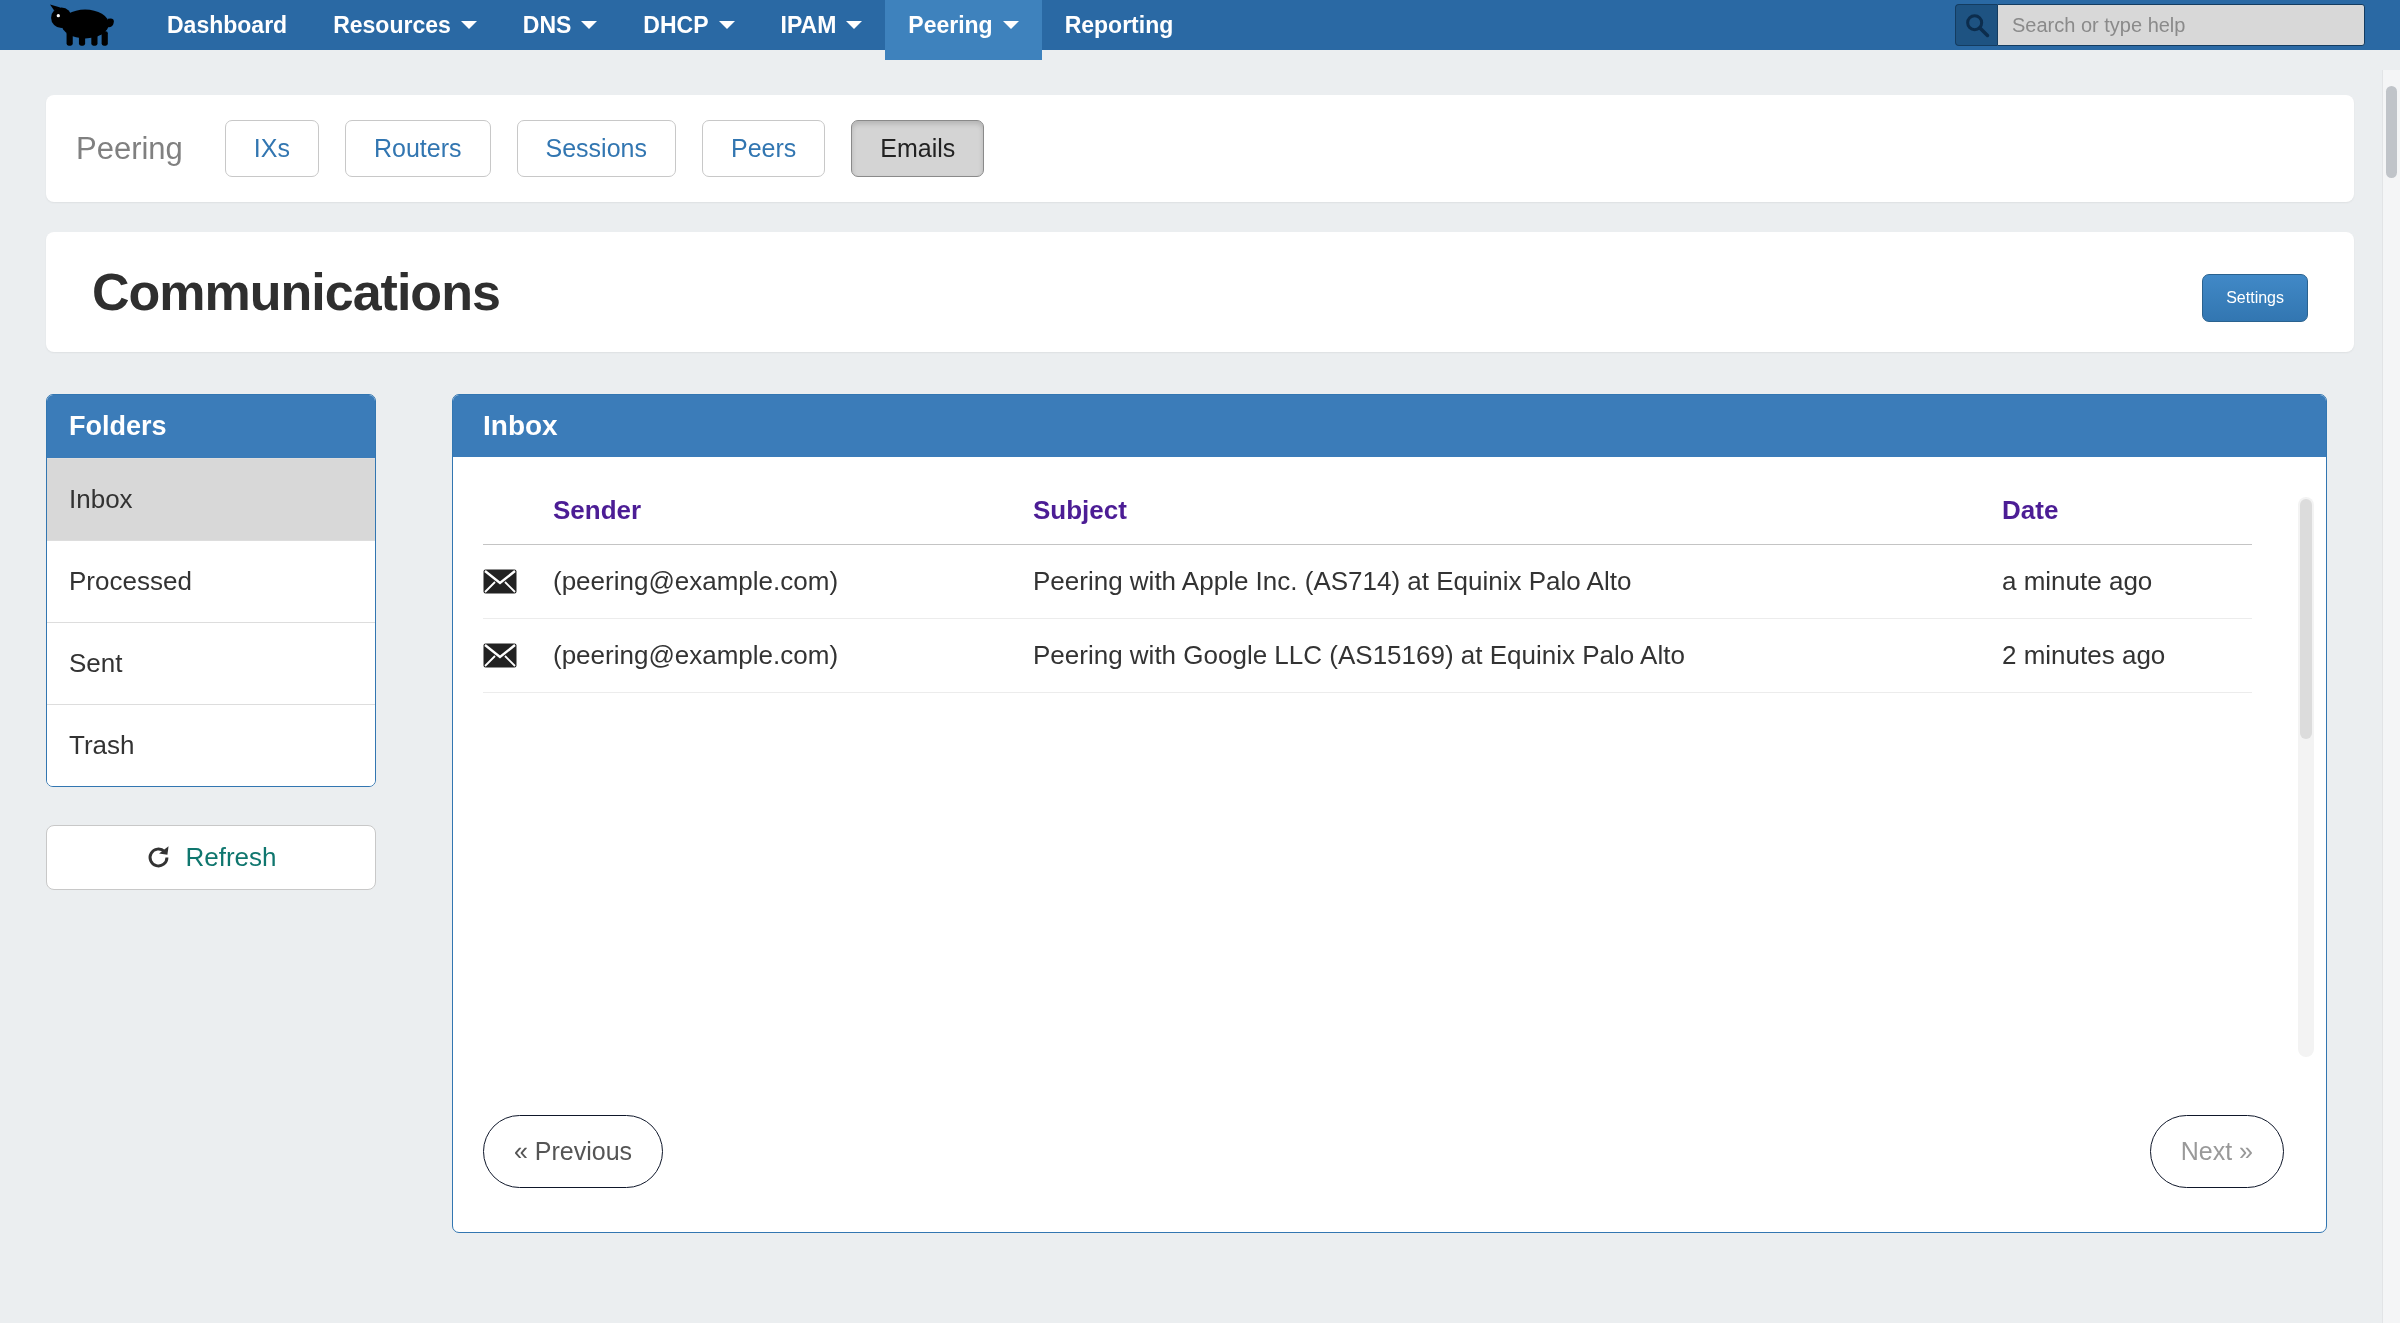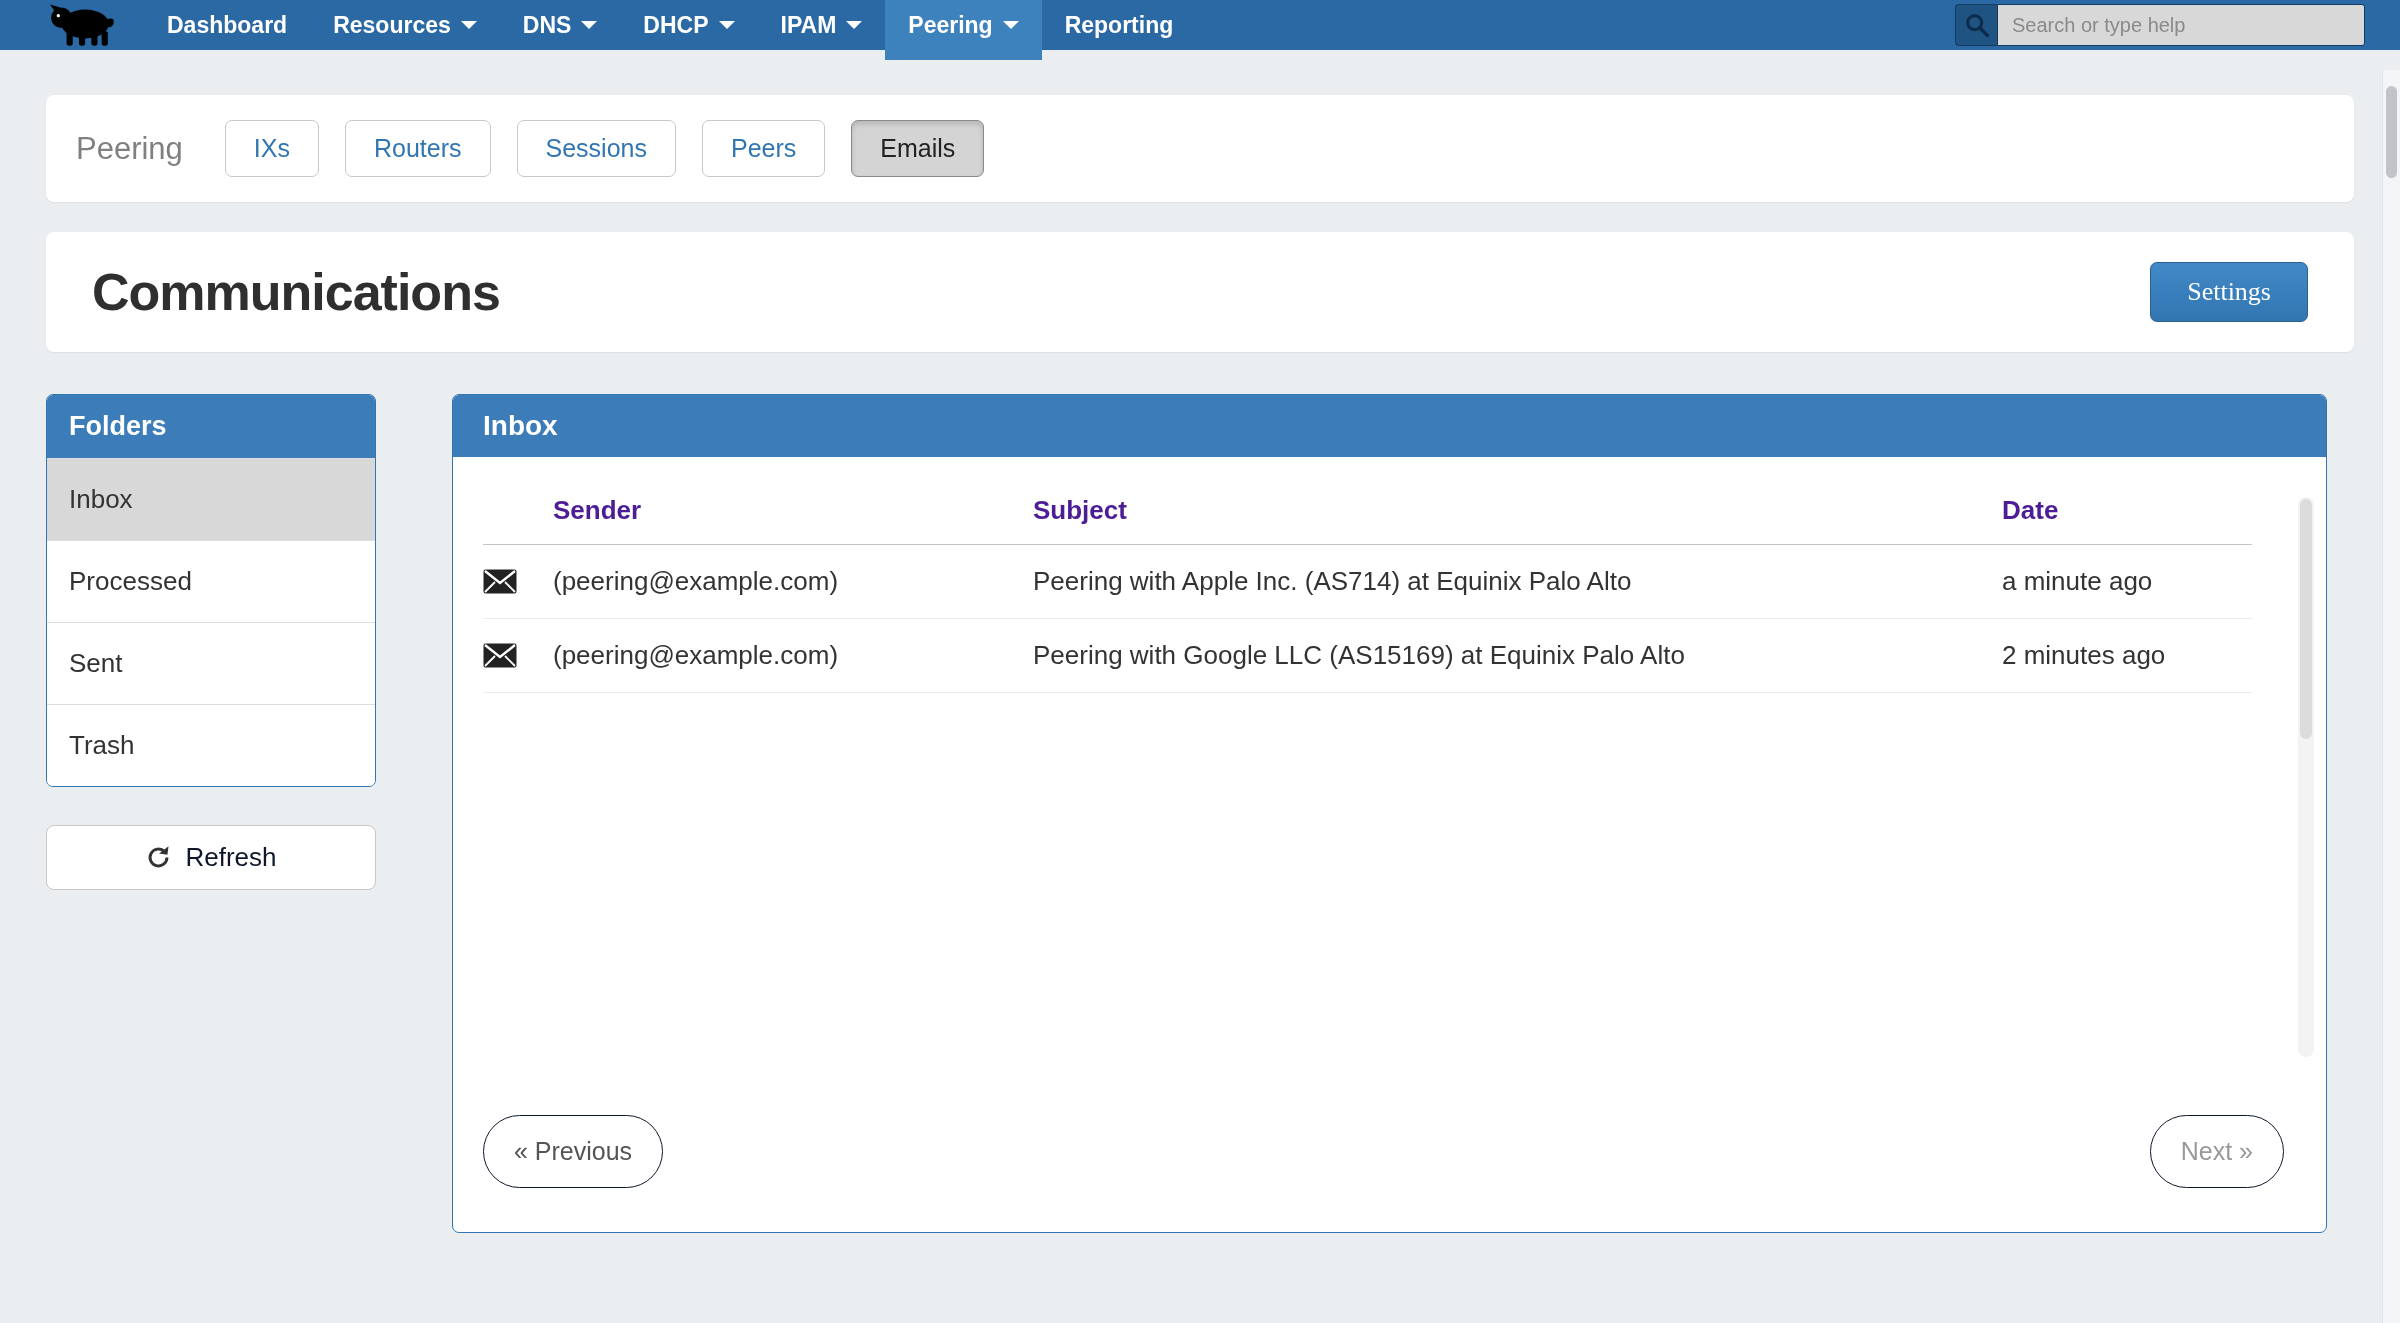--- a/index.html
+++ b/index.html
@@ -89,26 +89,26 @@
   
   .page-header {
     margin-top: 30px;
     padding: 30px 46px;
     display: flex; align-items: flex-end; justify-content: space-between;
   }
   .page-title { font-size: 52px; font-weight: 700; color: #2f2f2f; letter-spacing: -1px; }
   .settings-btn {
     background: linear-gradient(#4189c7, #3276b1);
     color: #fff;
-    font-size: 26px;
-    padding: 14px 36px;
+    font-size: 16px;
+    padding: 14px 23px;
     border: 1px solid #2a628f;
     border-radius: 7px;
     cursor: pointer;
-    font-family: Liberation Serif, serif;
+    font-family: Liberation Sans, sans-serif;
   }
 
   
   .content-row { margin-top: 42px; display: flex; align-items: flex-start; gap: 76px; }
 
   
   .left-col { width: 330px; flex: 0 0 330px; }
   .folders-panel {
     border: 1px solid #3276b1;
     border-radius: 7px;
@@ -131,21 +131,21 @@
   .folder-item.selected { background: #d8d8d8; }
 
   .refresh-btn {
     margin-top: 38px;
     width: 330px;
     padding: 16px 0;
     background: #fff;
     border: 1px solid #c8c8c8;
     border-radius: 8px;
     display: flex; align-items: center; justify-content: center; gap: 13px;
-    font-size: 26px; color: #0f172a;
+    font-size: 26px; color: #0f766e;
     cursor: pointer;
     font-family: inherit;
   }
 
   
   .inbox-panel {
     flex: 1;
     margin-right: 27px;
     height: 839px;
     border: 1px solid #3276b1;

